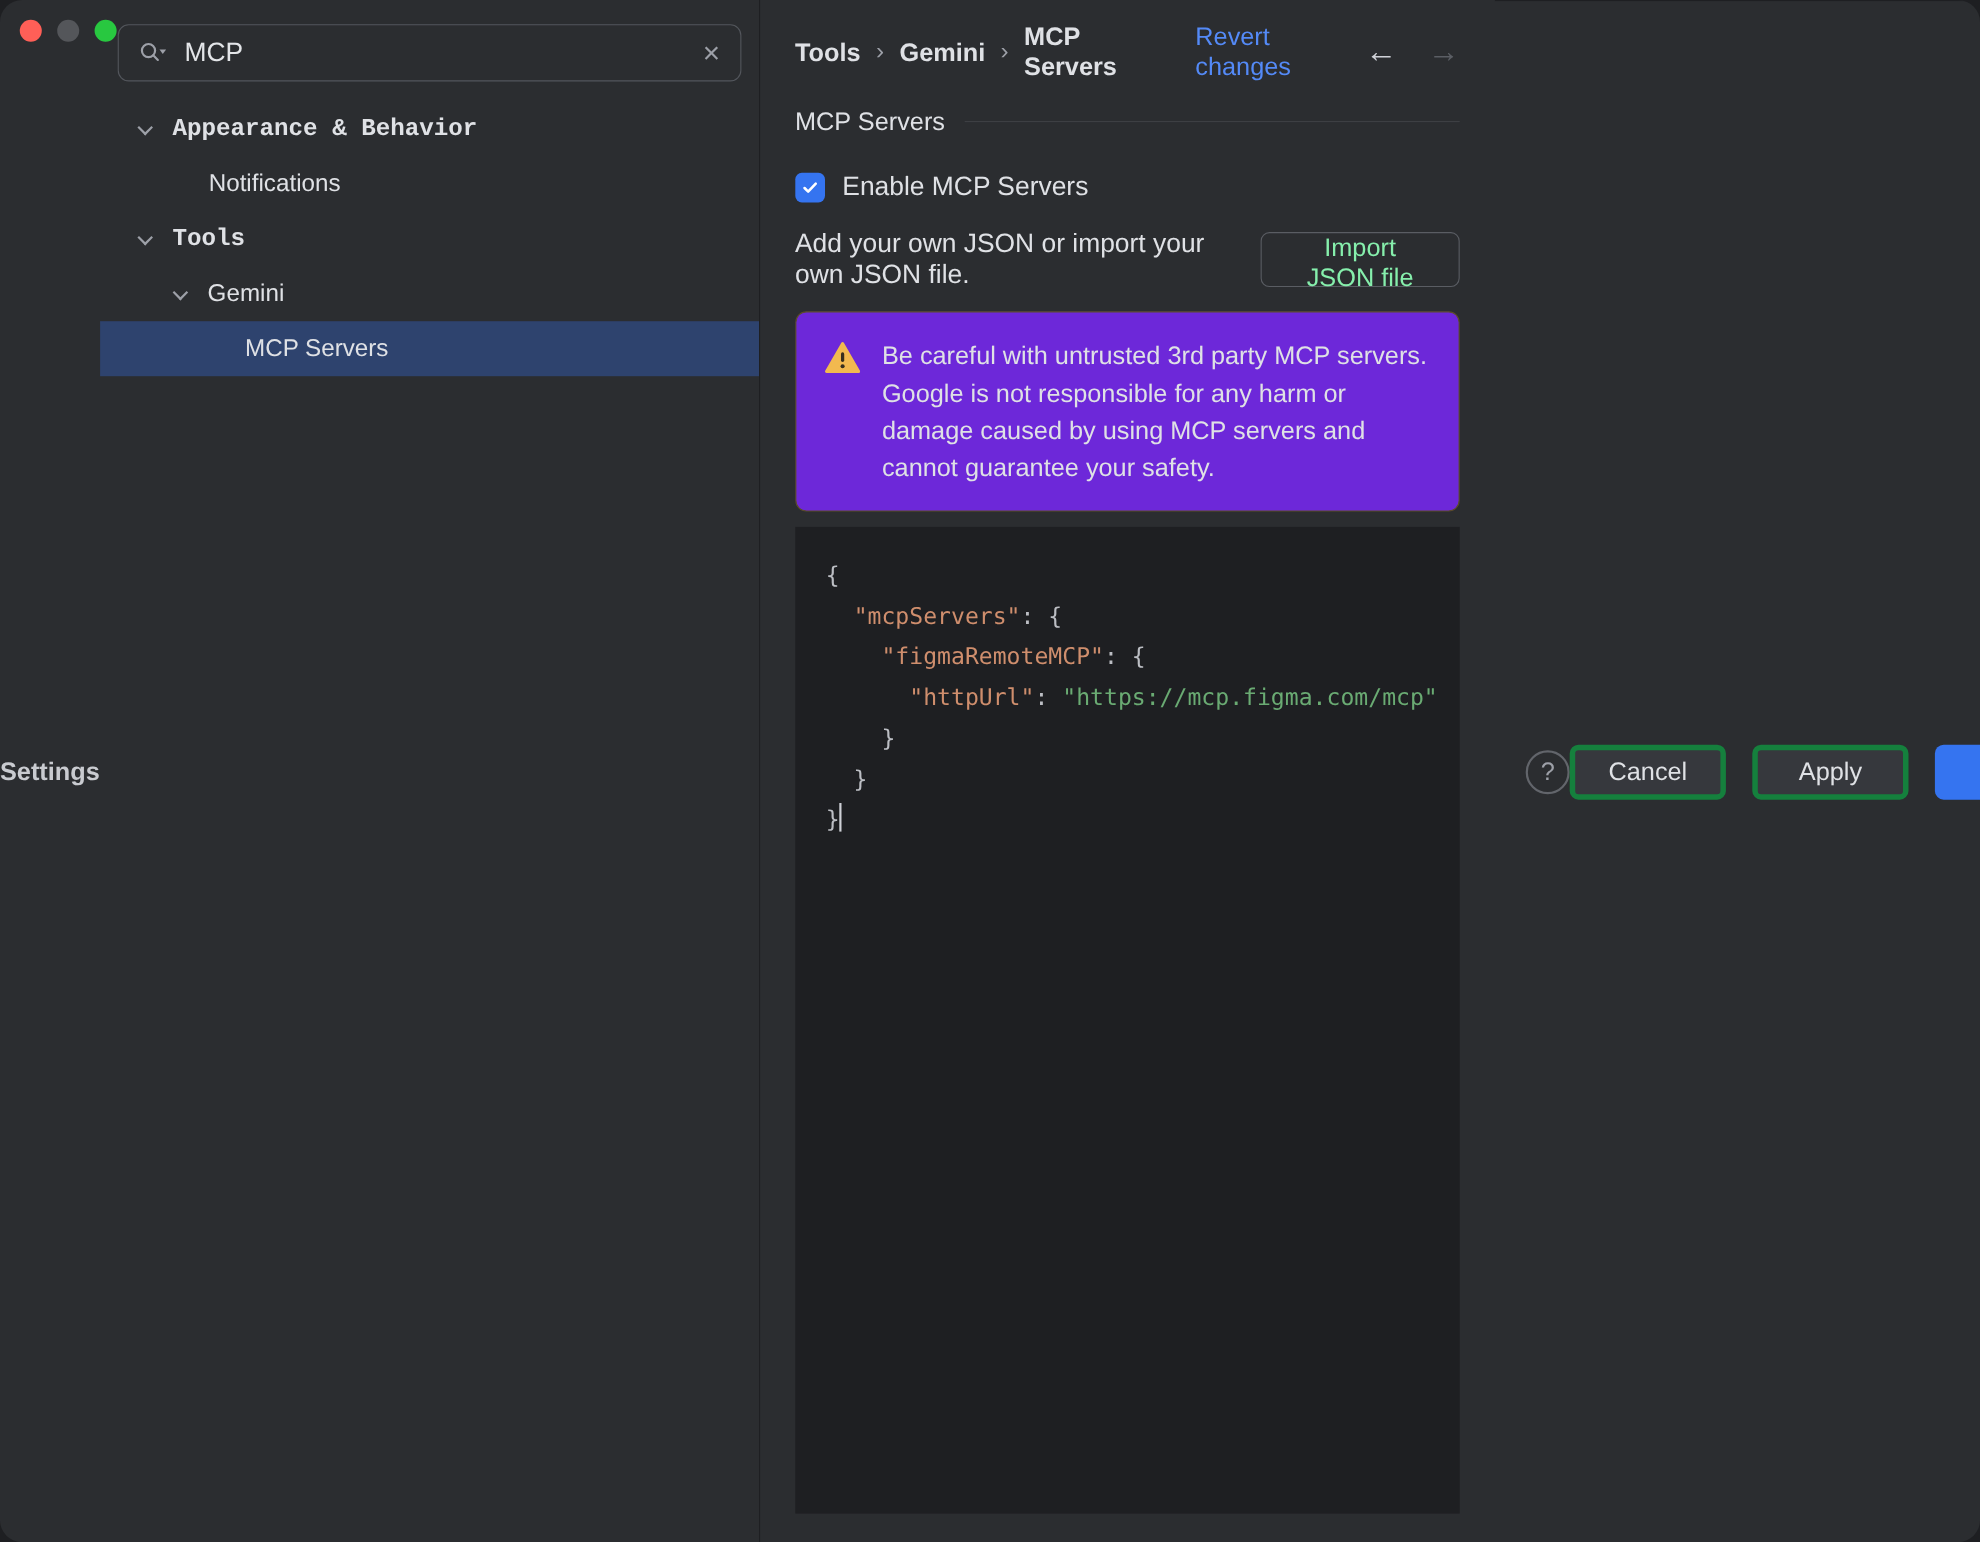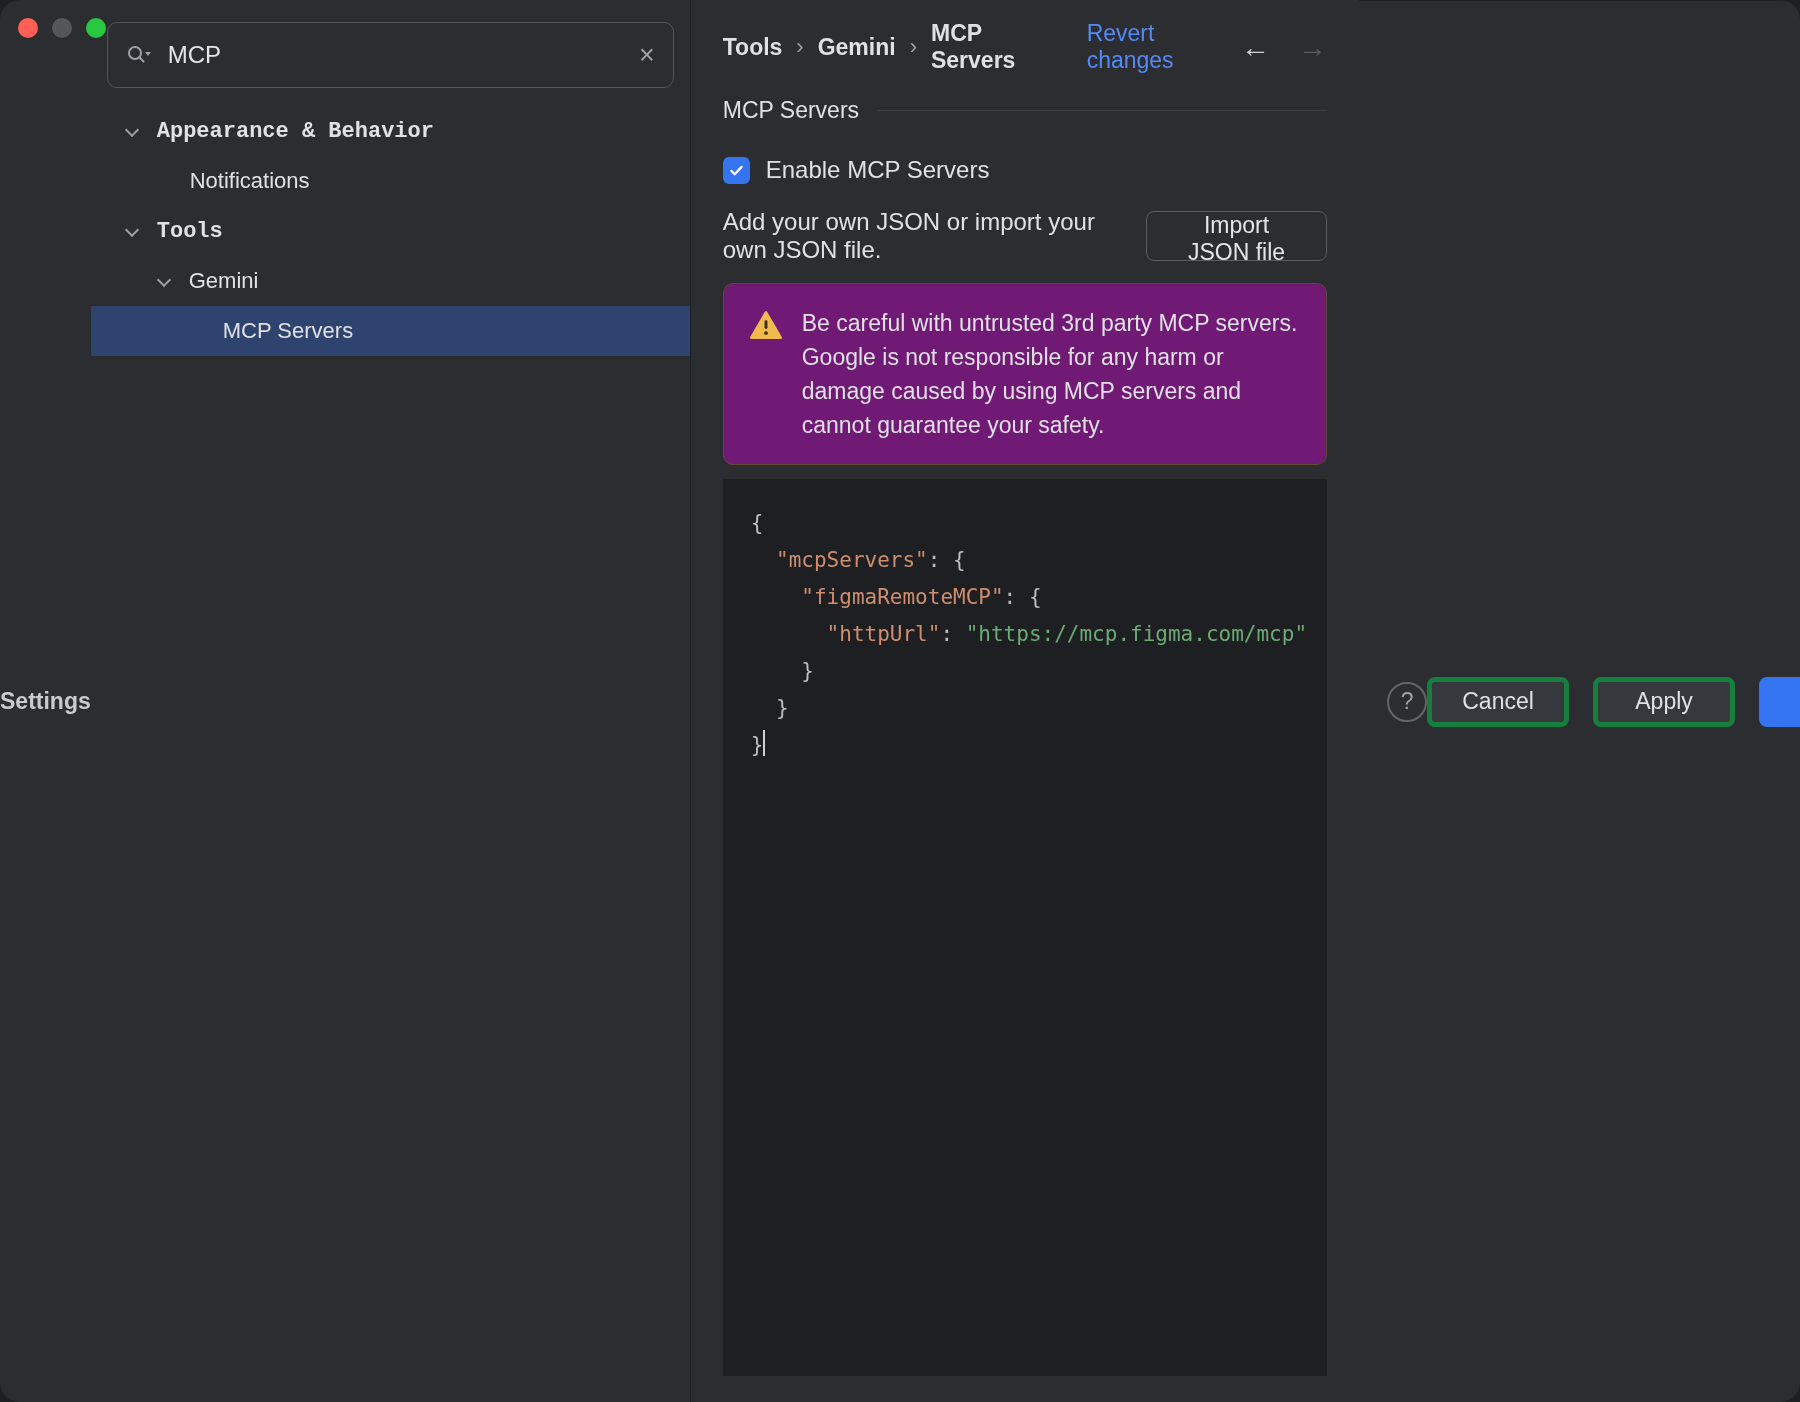--- a/index.html
+++ b/index.html
@@ -29,21 +29,21 @@
   .light.gray { background: #54565a; }
   .light.green { background: #28c840; }
   .win-title { font-size: 23px; font-weight: 700; color: #c9cbd0; }
 
   
   .content { flex: 1; display: flex; min-height: 0; }
 
   
   .sidebar { flex: 0 0 600px; width: 600px; border-right: 1px solid #1e1f22; }
   .search-box {
-    margin: 22px 16px 0 16px; height: 66px;
+    margin: 22px 16px 0 16px; height: 52px;
     border: 1px solid #53565c; border-radius: 10px;
     display: flex; align-items: center; gap: 14px; padding: 0 18px;
     background: #2b2d30;
   }
   .search-input {
     flex: 1; background: transparent; border: none; outline: none;
     color: #e3e5e8; font-size: 24px; font-family: inherit; min-width: 0;
   }
   .search-clear { color: #9da0a8; font-size: 27px; line-height: 1; }
 
@@ -82,26 +82,26 @@
   .checkbox {
     width: 27px; height: 27px; border-radius: 6px; background: #3574f0;
     display: flex; align-items: center; justify-content: center; flex: 0 0 27px;
   }
   .enable-label { font-size: 24px; color: #dfe1e5; }
 
   .addjson-row { display: flex; align-items: center; gap: 18px; margin-top: 16px; }
   .addjson-text { font-size: 24px; color: #dfe1e5; }
   .import-btn {
     height: 50px; padding: 0 26px; border: 1px solid #5a5d63; border-radius: 8px;
-    background: transparent; color: #e5e5e5; font-size: 23px; font-family: inherit;
+    background: transparent; color: #86efac; font-size: 23px; font-family: inherit;
     cursor: pointer;
   }
 
   .warning-banner {
-    margin-top: 19px; background: #701a75; border: 1px solid #5c4c2a; border-radius: 10px;
+    margin-top: 19px; background: #6d28d9; border: 1px solid #5c4c2a; border-radius: 10px;
     padding: 22px 26px; display: flex; gap: 20px; align-items: flex-start;
   }
   .warning-icon { flex: 0 0 32px; margin-top: 4px; }
   .warning-text { font-size: 23px; color: #dfe1e5; line-height: 34px; }
 
   .editor {
     flex: 1; margin-top: 14px; margin-bottom: 26px;
     background: #1e1f22; padding: 26px 20px 0 28px; overflow: hidden;
   }
   .code-line { font-family: "DejaVu Sans Mono", monospace; font-size: 21px; line-height: 37px; white-space: pre; }

